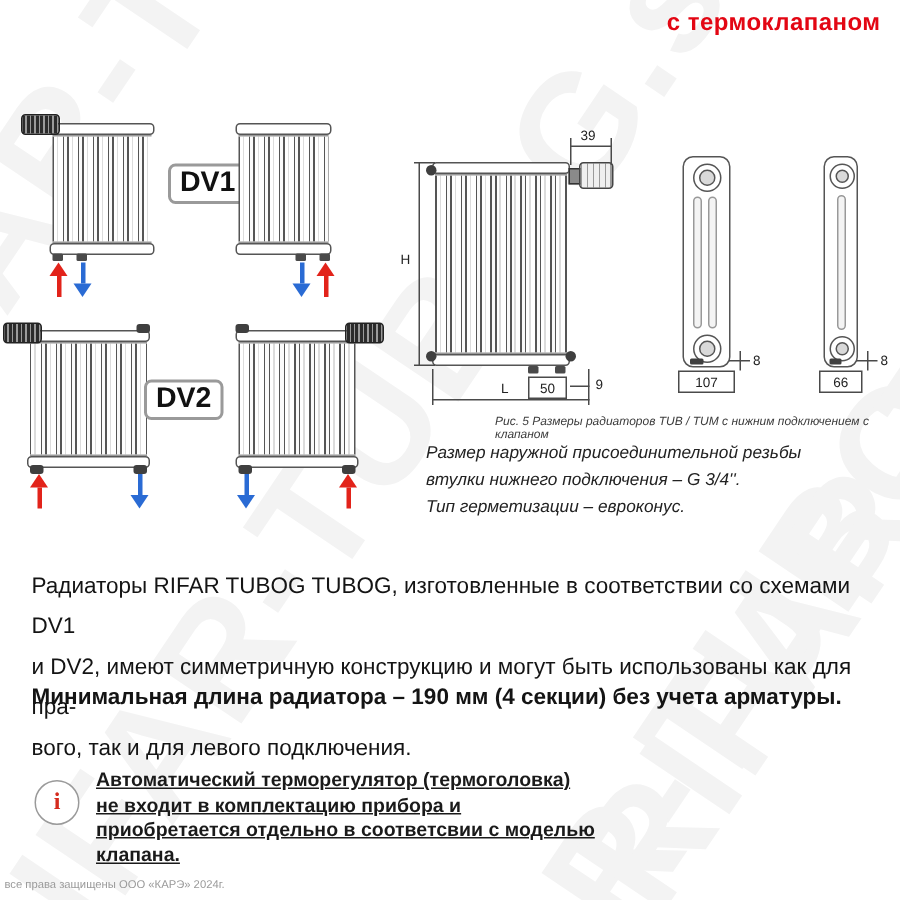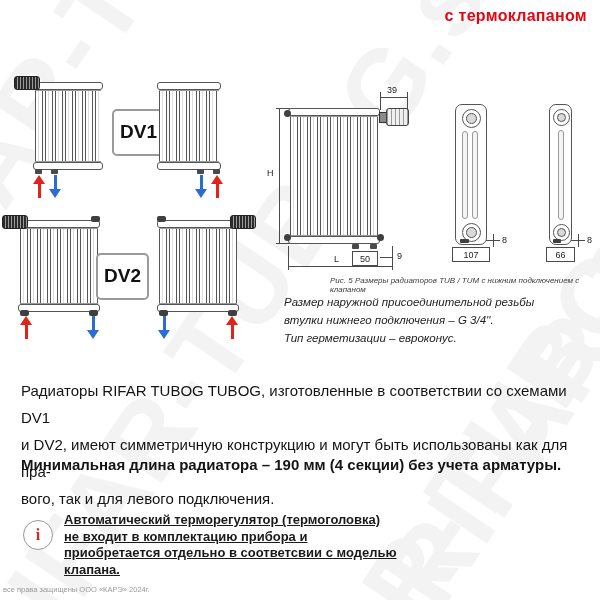--- a/index.html
+++ b/index.html
@@ -32,21 +32,21 @@
   .arrow::after{content:"";position:absolute;left:0;width:0;height:0;
                 border-left:6px solid transparent;border-right:6px solid transparent;}
   .arrow.up::before{bottom:0;}
   .arrow.up::after{top:0;border-bottom:9px solid currentColor;}
   .arrow.down::before{top:0;}
   .arrow.down::after{bottom:0;border-top:9px solid currentColor;}
   .red{color:#e2231a;}
   .blue{color:#2a6bd4;}
   
   .badge{position:absolute;border:2px solid #9a9a9a;border-radius:5px;background:#fff;
-         font-size:19px;font-weight:bold;color:#111;padding:11px 6px;line-height:1.1;}
+         font-size:19px;font-weight:bold;color:#111;padding:1px 6px;line-height:1.1;}
   
   .dl{position:absolute;background:#4a4a4a;}
   .dim{position:absolute;font-size:9px;color:#222;}
   .dimbox{position:absolute;border:1px solid #4a4a4a;background:#fff;font-size:9px;color:#222;
           display:flex;align-items:center;justify-content:center;}
   
   .sv{position:absolute;border:1px solid #555;border-radius:7px;background:#fff;}
   .sv-circle{position:absolute;border:1px solid #555;border-radius:50%;background:#fff;
              display:flex;align-items:center;justify-content:center;}
   .sv-circle::after{content:"";width:52%;height:52%;border:1px solid #555;border-radius:50%;background:#d9d9d9;}

